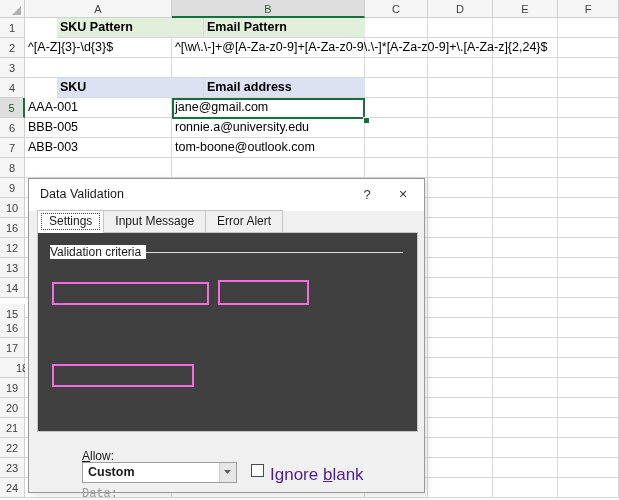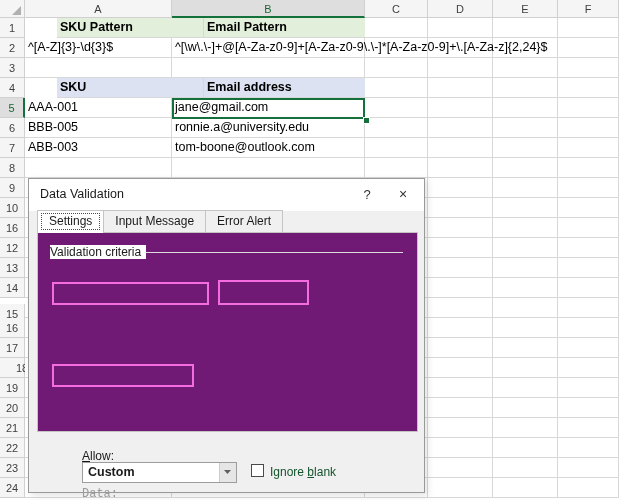--- a/index.html
+++ b/index.html
@@ -212,21 +212,21 @@
     left: 3px; top: 2px; right: 3px; bottom: 3px;
     border: 1px dotted #4a4a4a;
   }
   .tab-focus { display: none; }
 
   
   #tabpage {
     position: absolute;
     left: 8px; top: 53px;
     width: 381px; height: 200px;
-    background: #701a75;
+    background: #404040;
     border: 1px solid #c4c4c4;
     box-sizing: border-box;
   }
 
   
   #group-caption {
     position: absolute;
     left: 12px; top: 12px;
     font-size: 12px;
     color: #1a1a1a;
@@ -282,22 +282,22 @@
   
   .cb-box {
     position: absolute;
     width: 13px; height: 13px;
     background: #ffffff;
     border: 1px solid #4a4a4a;
     box-sizing: border-box;
   }
   .cb-label {
     position: absolute;
-    font-size: 12px;
-    color: #14532d;
+    font-size: 17px;
+    color: #4c1d95;
   }
 
   
   .anno {
     position: absolute;
     border: 2px solid #f46ce0;
     box-sizing: border-box;
     z-index: 30;
     pointer-events: none;
   }

